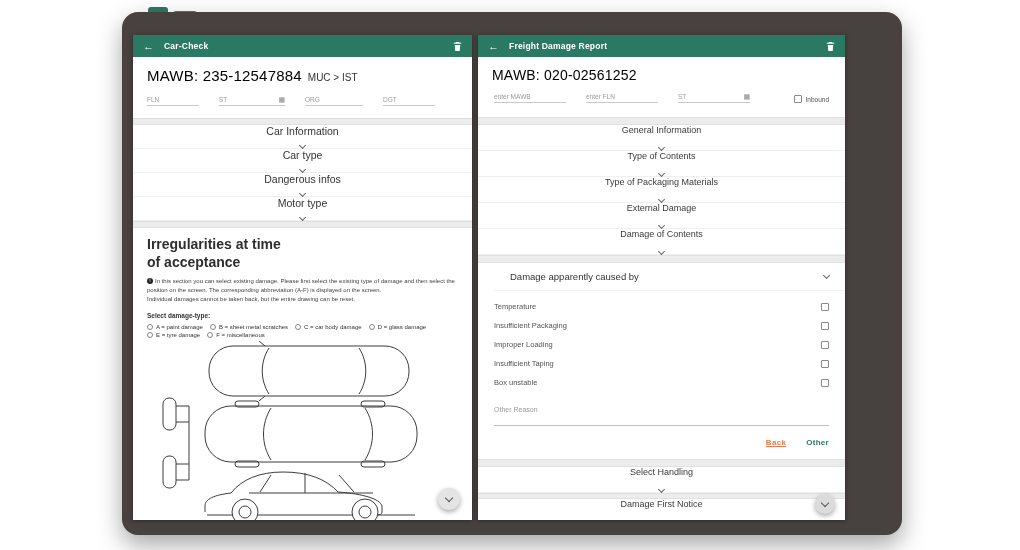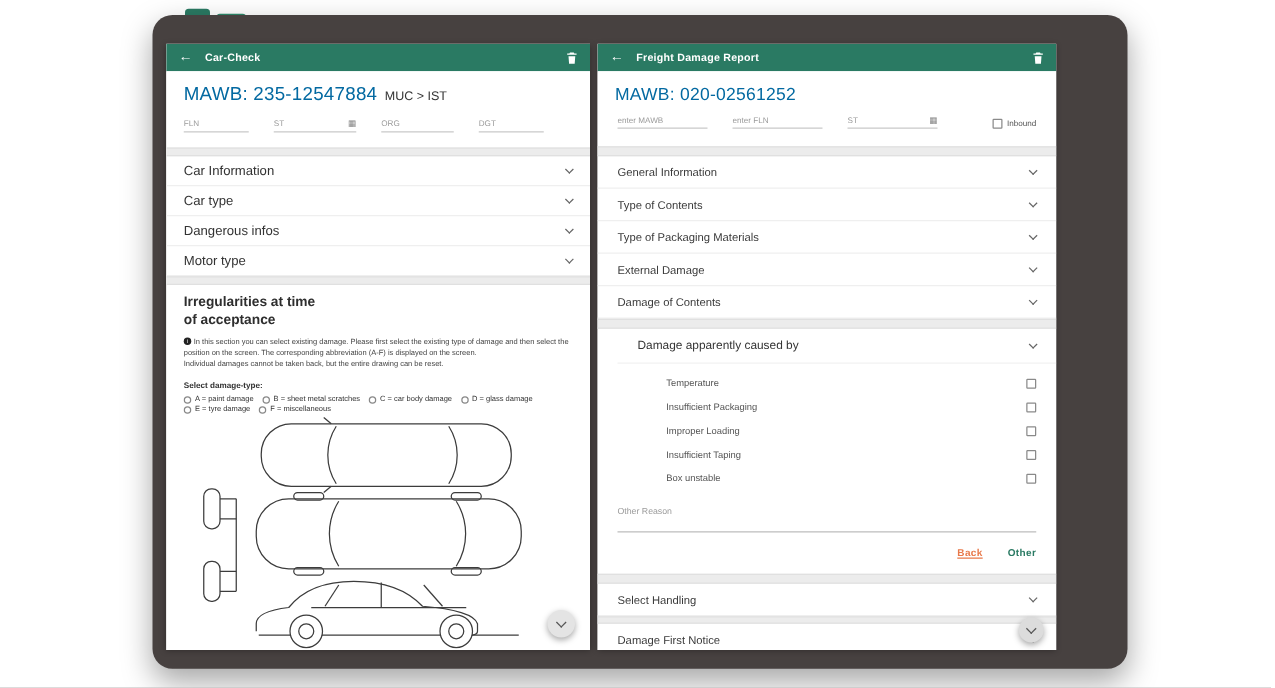--- a/index.html
+++ b/index.html
@@ -17,41 +17,41 @@
   .panel.right { left:478px; width:367px; height:485px; }
 
   .app-header { height:22px; background:#2a7a63; display:flex; align-items:center; padding:0 10px; color:#fff; }
   .back-arrow { font-size:11px; line-height:1; cursor:default; }
   .app-title  { font-size:8.5px; font-weight:bold; margin-left:10px; flex:1; letter-spacing:.2px; }
   .trash svg  { display:block; }
 
   .content { position:relative; height:463px; background:#fff; }
 
   .mawb-row { display:flex; align-items:baseline; padding:10px 14px 4px; }
-  .mawb-title { font-size:15px; color:#0369a1; letter-spacing:.2px; }
+  .mawb-title { font-size:15px; color:#000000; letter-spacing:.2px; }
   .mawb-route { font-size:10px; color:#333; margin-left:6px; }
 
   .fields-row { display:flex; align-items:flex-end; padding:8px 14px 12px; gap:20px; }
   .ufield-wrap { display:flex; align-items:flex-end; border-bottom:1px solid #c9c9c9; padding-bottom:2px; }
   .ufield { border:none; outline:none; font-size:6.5px; color:#555; width:100%; background:transparent; font-family:"Liberation Sans", sans-serif; }
   .ufield::placeholder { color:#9a9a9a; }
   .w52{width:52px;} .w58{width:58px;} .w66{width:66px;} .w72{width:72px;}
   .cal-icon { font-size:7px; color:#8a8a8a; line-height:1; margin-left:3px; }
 
   .band { background:#ececec; border-top:1px solid #e0e0e0; border-bottom:1px solid #e0e0e0; }
   .band.h7{height:7px;} .band.h8{height:8px;} .band.h6{height:6px;}
 
-  .acc { display:flex; align-items:center; justify-content:space-between; border-bottom:1px solid #efefef; cursor:default; }
+  .acc { display:flex; align-items:center; justify-content:space-between; border-bottom:1px solid #efefef; cursor:default;flex-direction:column; }
   .panel.left  .acc { height:24px; padding:0 14px; font-size:10.5px; color:#333; }
   .panel.right .acc { height:26px; padding:0 16px; font-size:9px; color:#3a3a3a; }
   .chev { width:5px; height:5px; border-right:1.3px solid #666; border-bottom:1.3px solid #666;
           transform:rotate(45deg); margin-top:-3px; flex:none; }
 
   .irreg { padding:8px 14px 0; }
-  .irreg-title { font-size:11px; font-weight:bold; color:#2e2e2e; line-height:1.25; }
+  .irreg-title { font-size:14px; font-weight:bold; color:#2e2e2e; line-height:1.25; }
   .irreg-info { margin-top:6px; font-size:6px; color:#444; line-height:1.5; }
   .info-icon { display:inline-flex; align-items:center; justify-content:center; width:6px; height:6px;
                background:#222; color:#fff; border-radius:50%; font-size:4.5px; margin-right:2px; vertical-align:middle; }
   .select-label { margin-top:8px; font-size:6.5px; font-weight:bold; color:#333; }
   .radio-rows { margin-top:3px; display:flex; flex-wrap:wrap; }
   .radio-item { display:inline-flex; align-items:center; margin-right:7px; margin-top:2px; font-size:6px; color:#333; }
   .radio { width:6px; height:6px; border:1px solid #888; border-radius:50%; display:inline-block; margin-right:3px; flex:none; background:#fff; }
 
   .diagram { margin-top:2px; display:flex; justify-content:center; }
 
@@ -60,21 +60,21 @@
   .fab.left-fab  { width:22px; height:22px; right:12px; bottom:10px; }
   .fab.right-fab { width:20px; height:20px; right:10px; bottom:6px; background:#dcdcdc; }
   .fab .chev { border-color:#555; width:6px; height:6px; }
 
   .inbound { margin-left:auto; display:flex; align-items:center; }
   .cb { width:8px; height:8px; border:1px solid #8a8a8a; border-radius:1px; background:#fff; flex:none; }
   .inbound-label { font-size:6.5px; color:#555; margin-left:4px; }
 
   .cause-header { display:flex; align-items:center; justify-content:space-between; height:28px; padding:0 16px;
                   font-size:9.5px; color:#333; border-bottom:1px solid #f2f2f2;margin-left:16px; }
-  .opt-row { display:flex; align-items:center; justify-content:space-between; height:19px; padding:0 16px;margin-left:39px; }
+  .opt-row { display:flex; align-items:center; justify-content:space-between; height:19px; padding:0 16px; }
   .opt-label { font-size:7.5px; color:#555; }
   .other-reason { margin:6px 16px 0; border-bottom:1px solid #bdbdbd; padding-bottom:9px; }
   .other-label { font-size:7px; color:#9a9a9a; }
   .actions { display:flex; justify-content:flex-end; gap:20px; padding:12px 16px 12px; }
   .btn-flat { font-size:8px; font-weight:bold; letter-spacing:.3px; cursor:default; background:none; border:none; font-family:"Liberation Sans", sans-serif; }
   .btn-back { color:#e8794a;text-decoration:underline; }
   .btn-next { color:#2a7a63; }
 </style>
 </head>
 <body>

